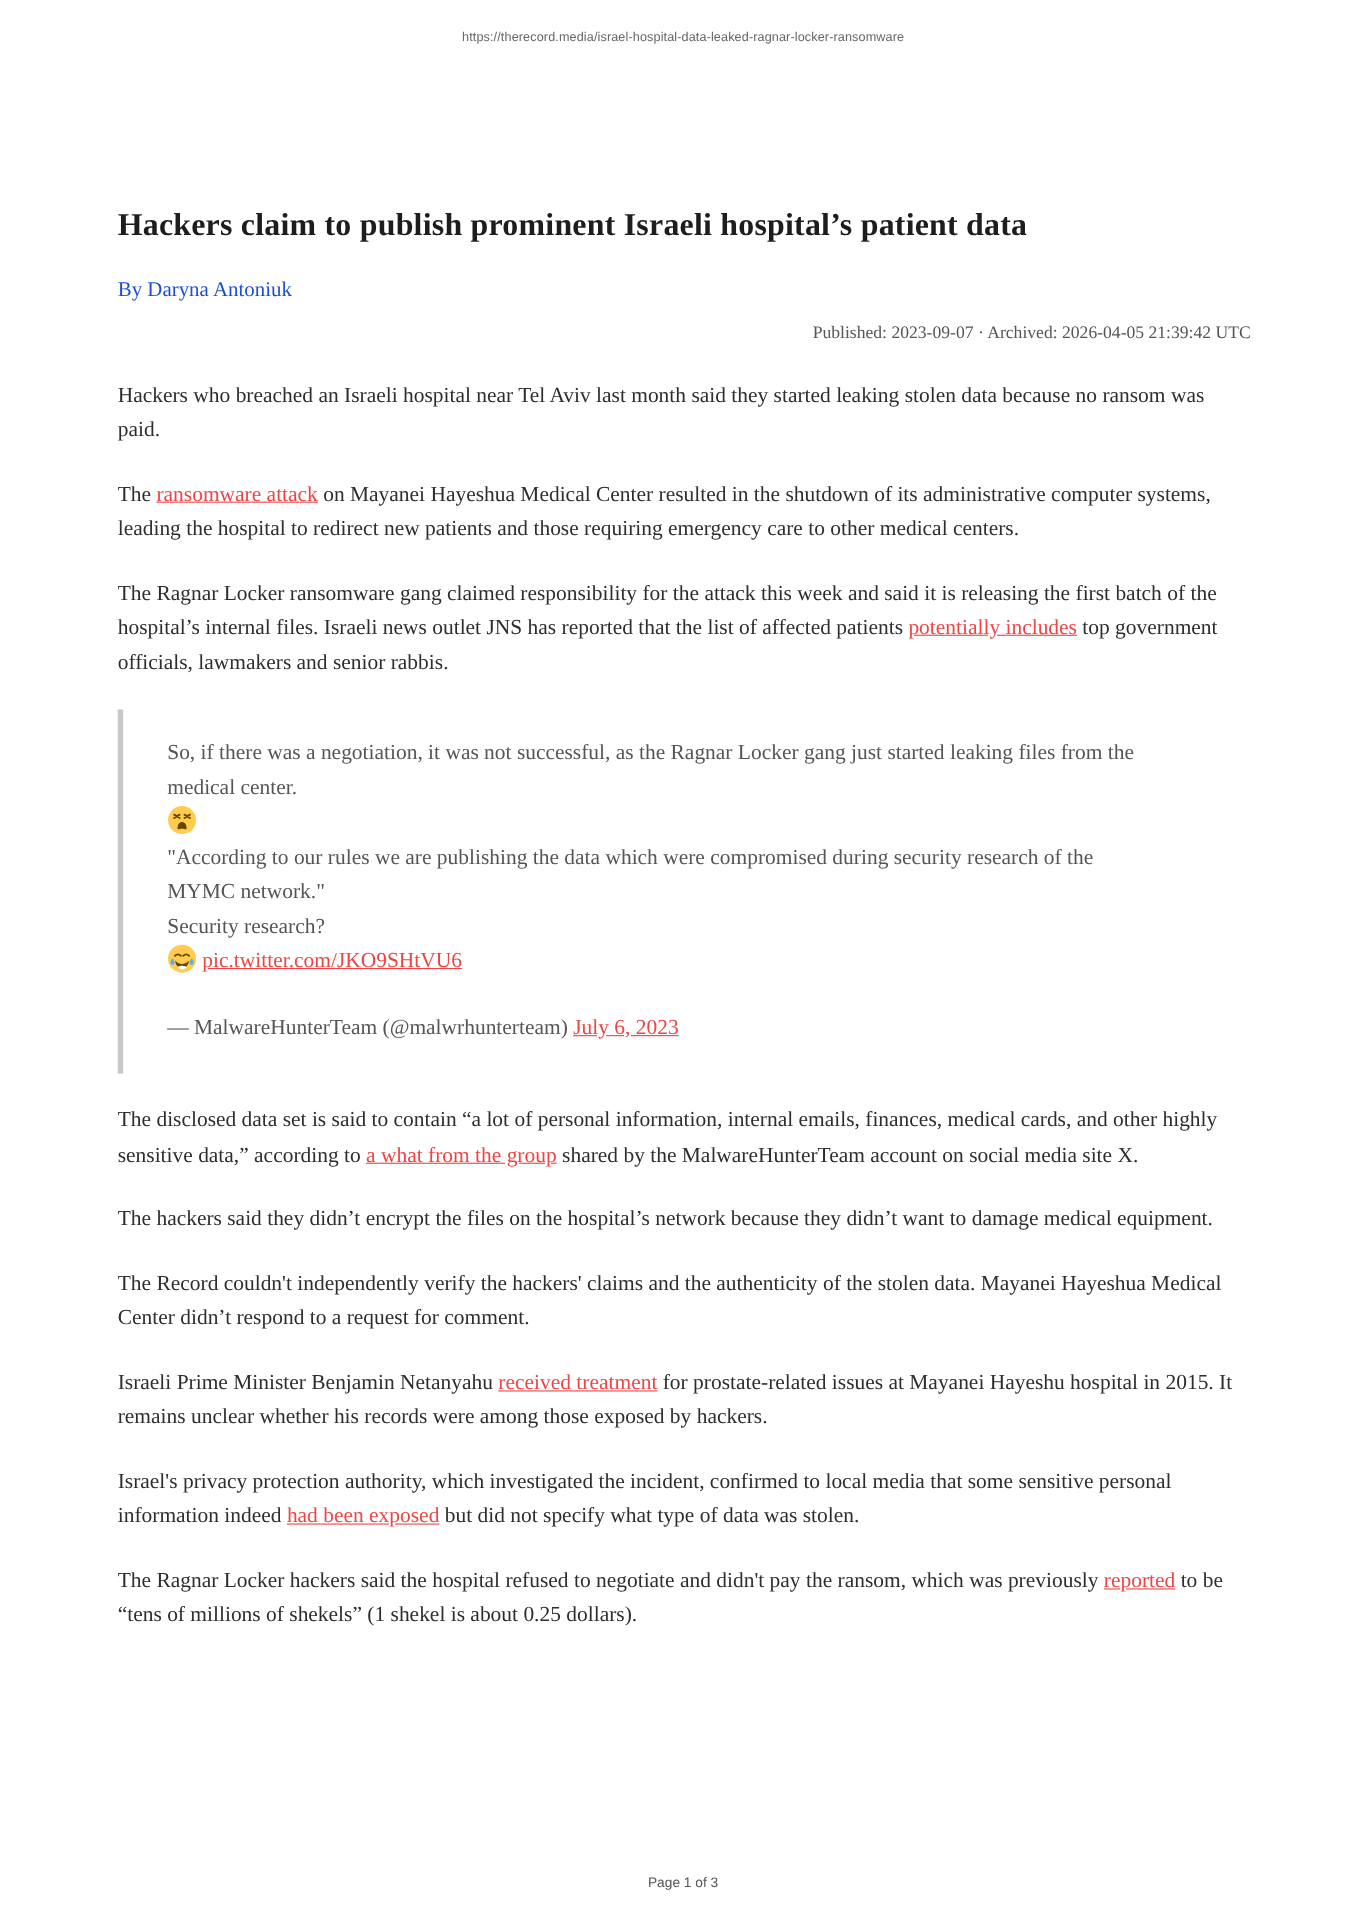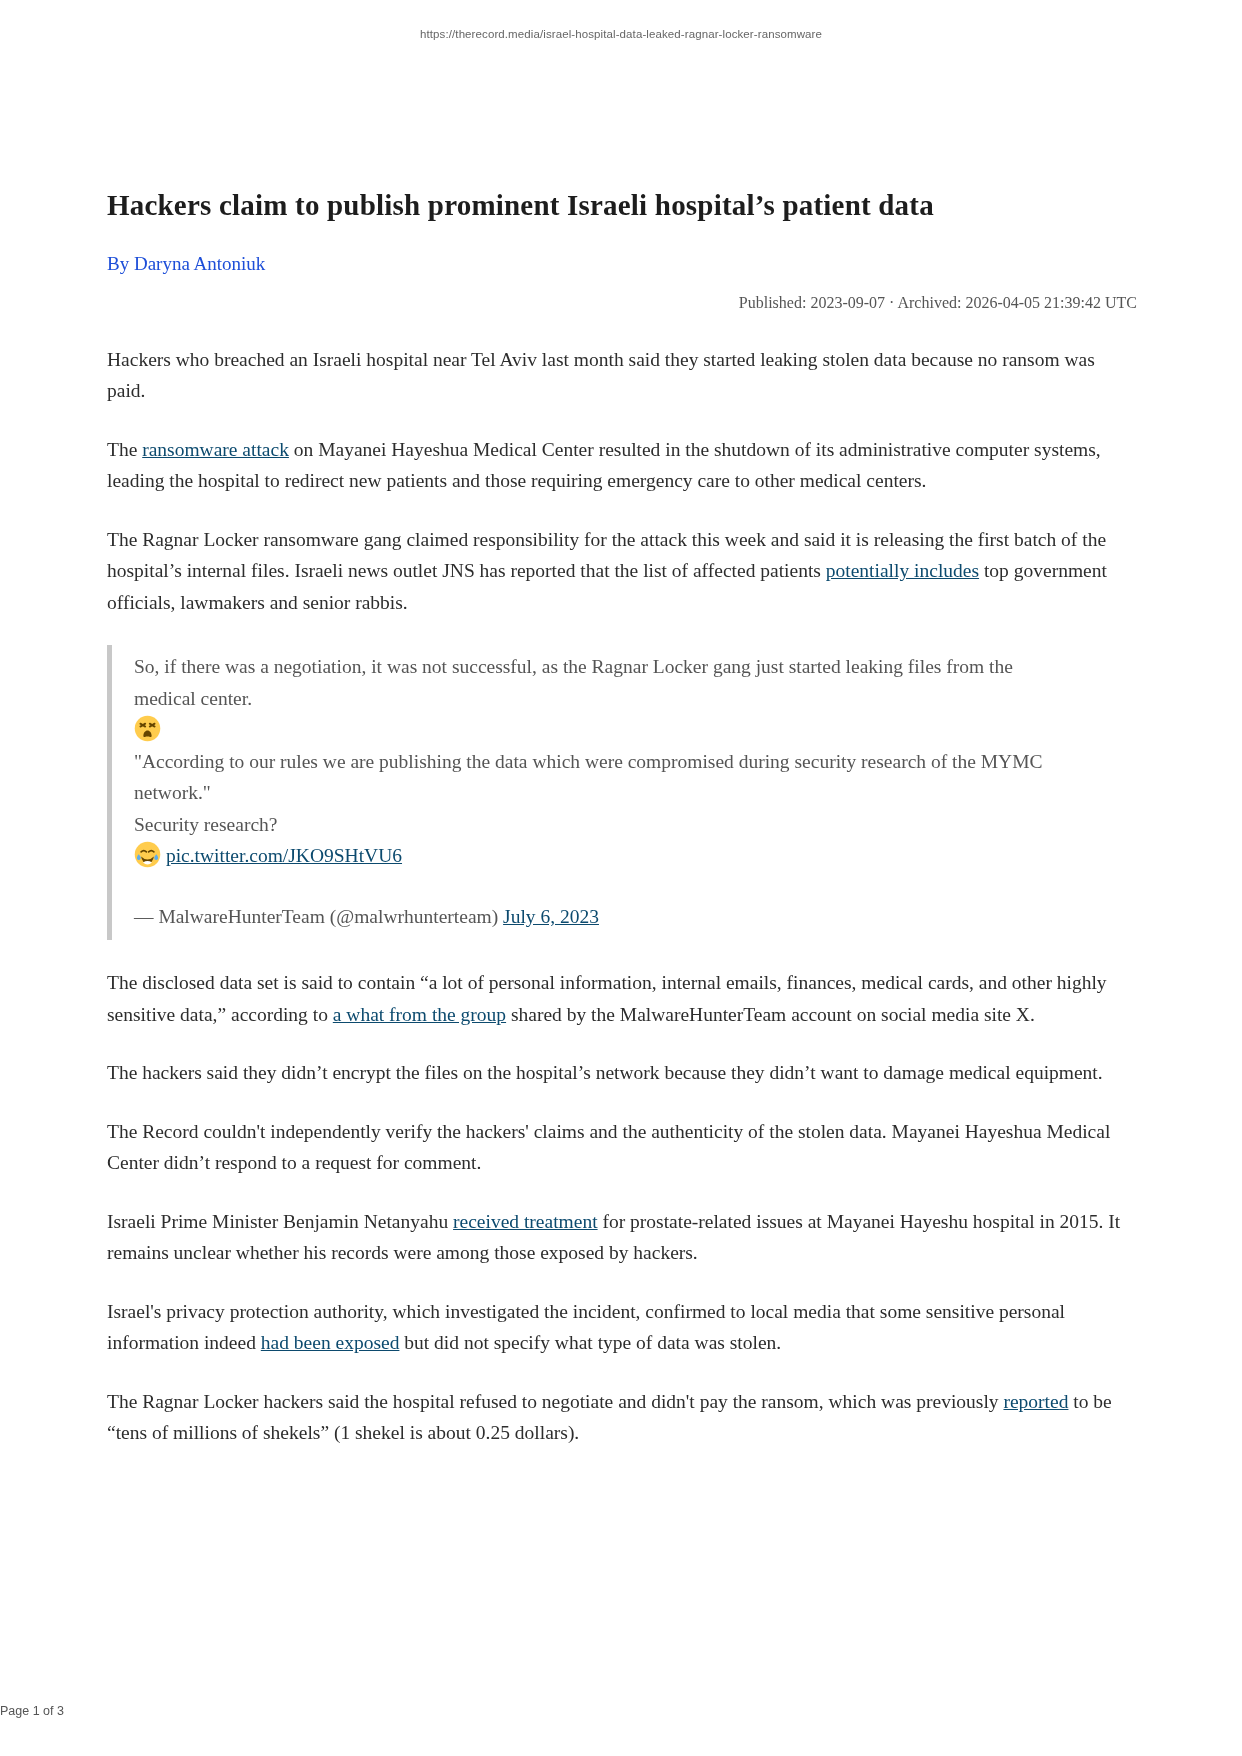--- a/index.html
+++ b/index.html
@@ -48,31 +48,32 @@
     line-height:31.5px;
     color:#2d2d2d;
     margin:0 0 27px 0;
   }
   blockquote.tweet {
     margin:0 0 27px 0;
     border-left:5px solid #c8c8c8;
     padding:6px 70px 8px 22px;
     color:#555;
   }
-  blockquote.tweet p.body-p { color:#555; margin:0; }
+  blockquote.tweet p.body-p { color:#555; margin:18px; }
   blockquote.tweet p.quote-attr { margin-top:29px; }
   a.link {
-    color:#0c4a6e;
+    color:#ef4444;
     text-decoration:underline;
     cursor:pointer;
   }
   .emoji { display:inline-block; }
   .emoji svg { width:27px; height:27px; vertical-align:-6px; }
   .footer {
     position:absolute; top:1704px; left:0; right:0;
+    text-align:center;
     font-family:"Liberation Sans", sans-serif;
     font-size:12.5px;
     color:#555;
   }
 </style>
 </head>
 <body>
 
 <div class="header-url">https://therecord.media/israel-hospital-data-leaked-ragnar-locker-ransomware</div>
 

